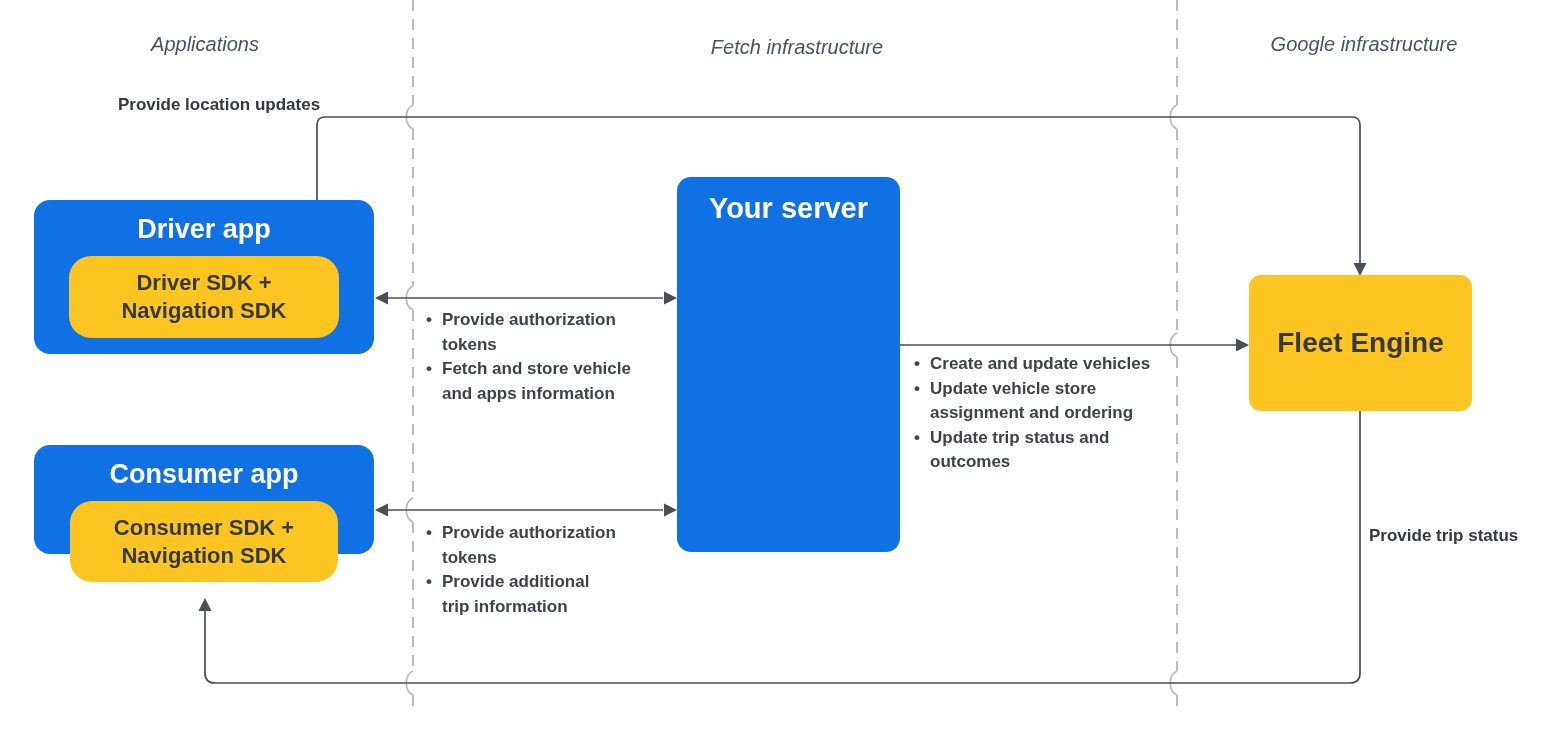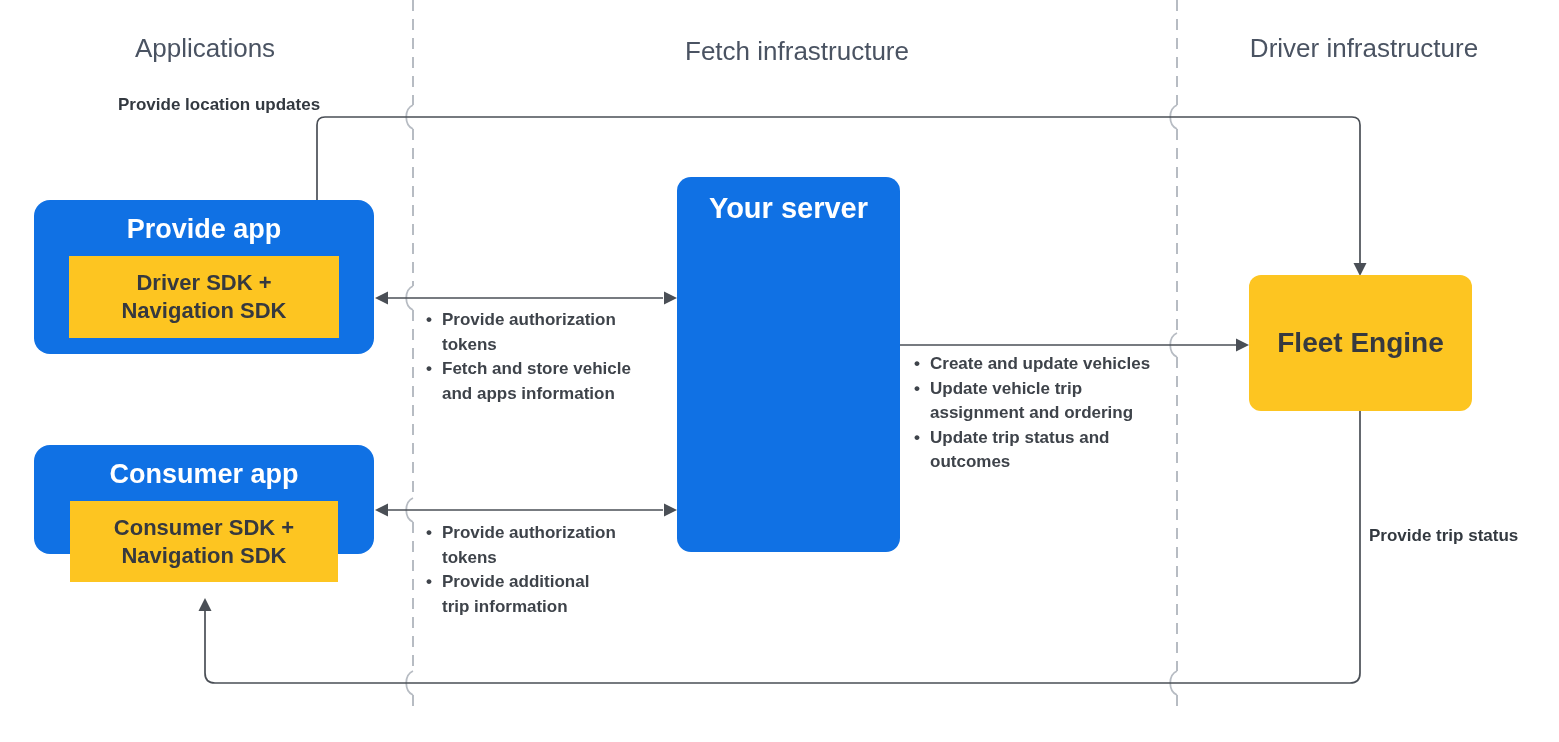--- a/index.html
+++ b/index.html
@@ -23,23 +23,24 @@
   }
   svg.wires{position:absolute;left:0;top:0;width:1559px;height:742px;}
   .dashline{stroke:var(--dashed-color);stroke-width:2;stroke-dasharray:11 8;fill:none;}
   .hop{stroke:var(--dashed-color);stroke-width:1.8;fill:none;}
   .edge{stroke:var(--line-color);stroke-width:1.7;fill:none;}
   .arrowhead{fill:var(--line-color);stroke:none;}
 
   .col-header{
     position:absolute;
     transform:translateX(-50%);
-    font-size:26px;font-weight:400;
+    font-size:20px;font-weight:400;
     color:var(--header-text);
     white-space:nowrap;
+    font-style:italic;
   }
   .edge-label{
     position:absolute;
     font-size:17px;font-weight:700;
     color:#333940;
     white-space:nowrap;
   }
   .node{
     position:absolute;
     background:var(--node-blue);
@@ -50,21 +51,21 @@
   }
   .node .node-title{
     display:block;
     font-weight:700;
     font-size:27px;
     line-height:34px;
   }
   .app-node{padding-top:12px;}
   .sdk-box{
     background:var(--node-yellow);
-    border-radius:0;
+    border-radius:22px;
     margin:10px auto 0;
     width:270px;height:82px;
     display:flex;align-items:center;justify-content:center;
   }
   .sdk-box span{
     display:block;
     max-width:215px;
     font-size:22px;font-weight:700;line-height:28px;
     color:var(--text-dark);
   }
@@ -136,27 +137,27 @@
 
     <path class="edge" d="M900 345 L1236 345"></path>
     <polygon class="arrowhead" points="1249,345 1236,338.5 1236,351.5"></polygon>
 
     <path class="edge" d="M1360 411 L1360 673 Q1360 683 1350 683 L215 683 Q205 683 205 673 L205 611"></path>
     <polygon class="arrowhead" points="205,598 198.5,611 211.5,611"></polygon>
   </svg>
 
   <div class="col-header" style="left:205px;top:33px;">Applications</div>
   <div class="col-header" style="left:797px;top:36px;">Fetch infrastructure</div>
-  <div class="col-header" style="left:1364px;top:33px;">Driver infrastructure</div>
+  <div class="col-header" style="left:1364px;top:33px;">Google infrastructure</div>
 
   <div class="edge-label" style="left:118px;top:95px;">Provide location updates</div>
   <div class="edge-label" style="left:1369px;top:526px;">Provide trip status</div>
 
   <div class="node app-node" style="left:34px;top:200px;width:340px;height:154px;">
-    <span class="node-title">Provide app</span>
+    <span class="node-title">Driver app</span>
     <div class="sdk-box">
       <span>Driver SDK + Navigation SDK</span>
     </div>
   </div>
 
   <div class="node app-node" style="left:34px;top:445px;width:340px;height:109px;">
     <span class="node-title">Consumer app</span>
     <div class="sdk-box" style="width:268px;height:81px;">
       <span>Consumer SDK + Navigation SDK</span>
     </div>
@@ -175,17 +176,17 @@
     <li>Fetch and store vehicle and apps information</li>
   </ul>
 
   <ul class="bullets" style="left:426px;top:521px;width:195px;">
     <li>Provide authorization tokens</li>
     <li>Provide additional trip information</li>
   </ul>
 
   <ul class="bullets" style="left:914px;top:352px;width:252px;">
     <li>Create and update vehicles</li>
-    <li>Update vehicle trip assignment and ordering</li>
+    <li>Update vehicle store assignment and ordering</li>
     <li>Update trip status and outcomes</li>
   </ul>
 
 </div>
 
 </body></html>

